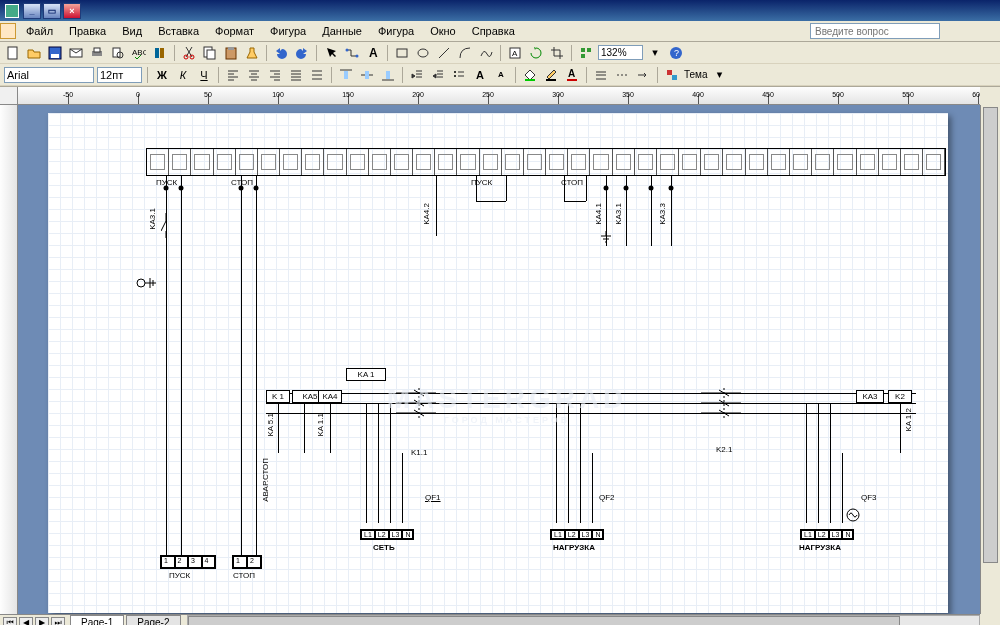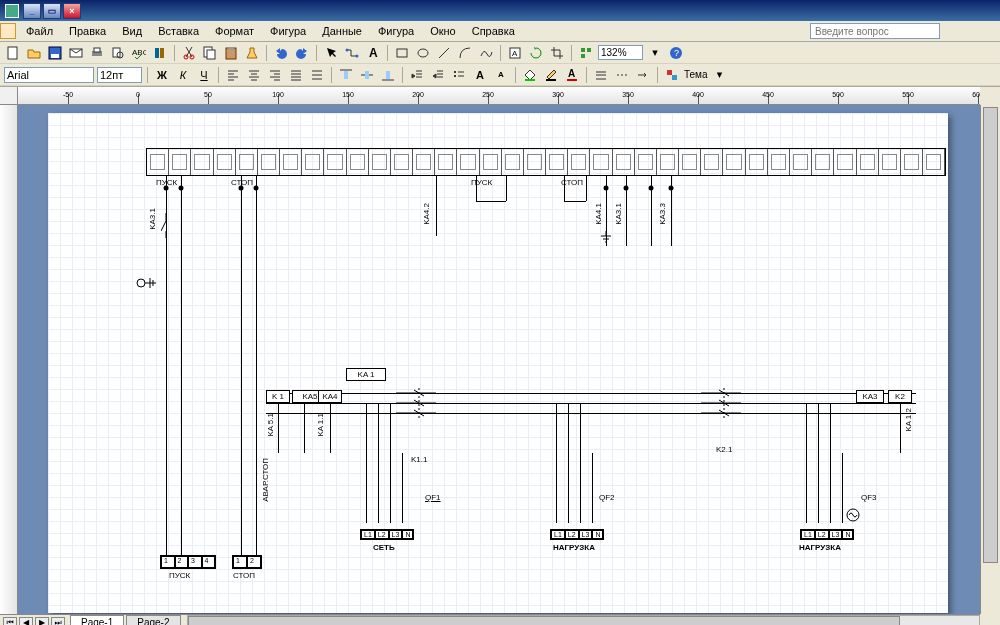--- a/index.html
+++ b/index.html
@@ -529,21 +529,21 @@
         <div class="wire wv" style="left:238px; top:290px; height:50px;"></div>
         <div class="wire wv" style="left:264px; top:290px; height:50px;"></div>
         <div class="lbl vlbl" style="left:200px; top:300px;">KA 5.1</div>
         <div class="lbl vlbl" style="left:250px; top:300px;">KA 1.1</div>
 
         <div class="box" style="left:790px; top:277px; width:28px;">KA3</div>
         <div class="box" style="left:822px; top:277px; width:24px;">K2</div>
         <div class="wire wv" style="left:834px; top:290px; height:50px;"></div>
         <div class="lbl vlbl" style="left:838px; top:295px;">KA 1.2</div>
 
-        <div class="lbl" style="left:345px; top:342px;">K1.1</div>
+        <div class="lbl" style="left:345px; top:335px;">K1.1</div>
         <div class="contact" style="left:330px; top:275px;">
           <svg width="40" height="60">
               <line x1="0" y1="5" x2="40" y2="5" stroke="#000"></line>
               <line x1="0" y1="15" x2="40" y2="15" stroke="#000"></line>
               <line x1="0" y1="25" x2="40" y2="25" stroke="#000"></line>
               <line x1="18" y1="2" x2="28" y2="8" stroke="#000"></line>
               <line x1="18" y1="12" x2="28" y2="18" stroke="#000"></line>
               <line x1="18" y1="22" x2="28" y2="28" stroke="#000"></line>
               <line x1="23" y1="0" x2="23" y2="30" stroke="#000" stroke-dasharray="2"></line>
             </svg>
@@ -614,20 +614,24 @@
           <span class="phase-box" style="flex:1">3</span>
           <span class="phase-box" style="flex:1">4</span>
         </div>
         <div class="cbox" style="left:166px; top:442px; width:30px; height:14px;">
           <span class="phase-box" style="flex:1">1</span>
           <span class="phase-box" style="flex:1">2</span>
         </div>
         <div class="lbl" style="left:103px; top:458px;">ПУСК</div>
         <div class="lbl" style="left:167px; top:458px;">СТОП</div>
 
+        <div class="watermark">
+          <span>MASTERGRAD</span>
+          <span class="watermark-sub">ГОРОД МАСТЕРОВ</span>
+        </div>
       </div>
     </div>
   </div>
 
   <div class="scroll-h">
     <div class="tab-nav">
       <div class="nav-btn">⏮</div>
       <div class="nav-btn">◀</div>
       <div class="nav-btn">▶</div>
       <div class="nav-btn">⏭</div>

